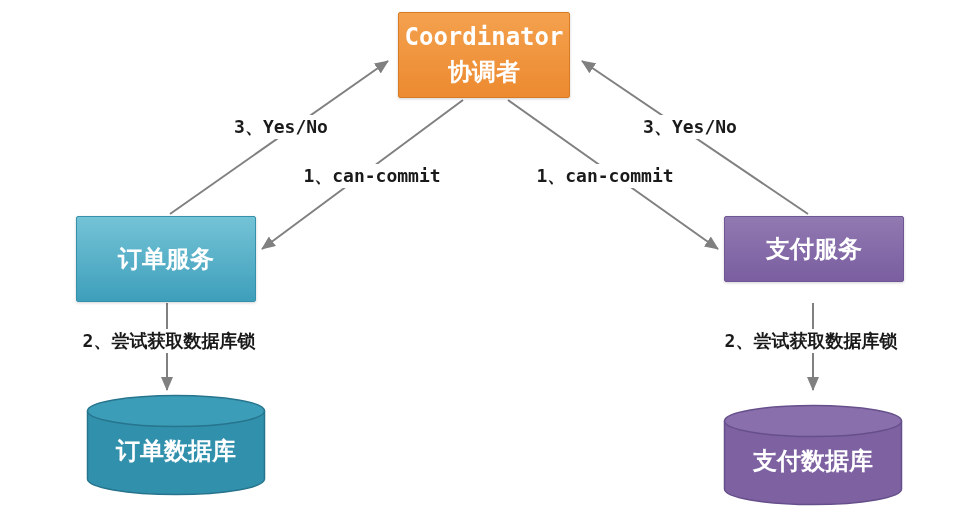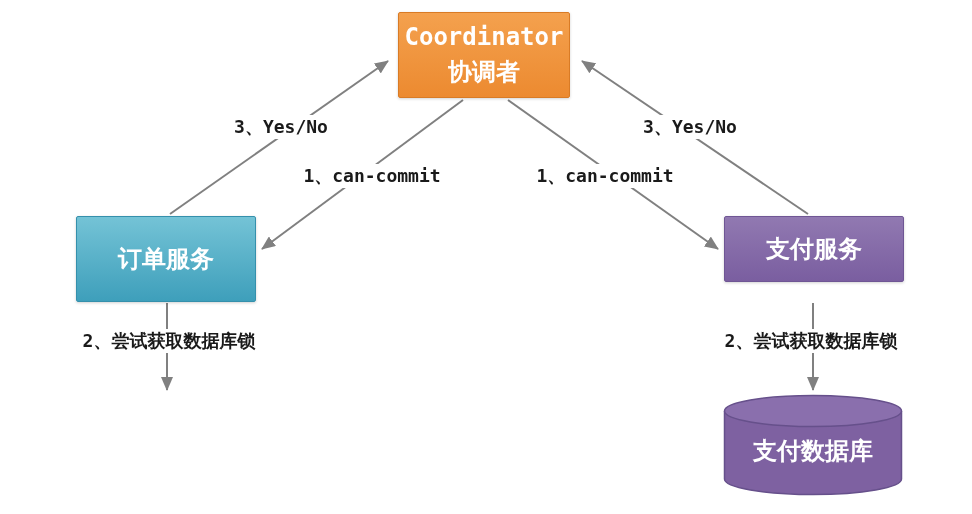--- a/index.html
+++ b/index.html
@@ -51,21 +51,21 @@
     left: 724px; top: 216px;
     width: 180px; height: 66px;
     background: linear-gradient(180deg, #9179B1 0%, #7A5EA0 100%);
     border: 1px solid #6F5694;
   }
   .db {
     width: 180px; height: 102px;
     background: transparent;
   }
   .db-left  { left: 86px;  top: 394px; }
-  .db-right { left: 723px; top: 394px; }
+  .db-right { left: 723px; top: 404px; }
   .db svg {
     position: absolute;
     left: 0; top: 0;
     width: 100%; height: 100%;
   }
   .db .db-label {
     position: relative;
     z-index: 1;
     margin-top: 12px;
   }
@@ -106,20 +106,27 @@
   </div>
 
   <div class="node box order-service">
     <span>订单服务</span>
   </div>
 
   <div class="node box payment-service">
     <span>支付服务</span>
   </div>
 
+  <div class="node db db-left">
+    <svg viewBox="0 0 180 102" preserveAspectRatio="none">
+      <path d="M1.5,17 L1.5,85 A88.5,15.5 0 0 0 178.5,85 L178.5,17" fill="#3191AD" stroke="#27748D" stroke-width="1.5"></path>
+      <ellipse cx="90" cy="17" rx="88.5" ry="15.5" fill="#3C9DB8" stroke="#27748D" stroke-width="1.5"></ellipse>
+    </svg>
+    <span class="db-label">订单数据库</span>
+  </div>
 
   <div class="node db db-right">
     <svg viewBox="0 0 180 102" preserveAspectRatio="none">
       <path d="M1.5,17 L1.5,85 A88.5,15.5 0 0 0 178.5,85 L178.5,17" fill="#7E61A1" stroke="#66508B" stroke-width="1.5"></path>
       <ellipse cx="90" cy="17" rx="88.5" ry="15.5" fill="#8A6FAD" stroke="#66508B" stroke-width="1.5"></ellipse>
     </svg>
     <span class="db-label">支付数据库</span>
   </div>
 
   <div class="elabel" style="left:281px; top:127px;">3、Yes/No</div>

